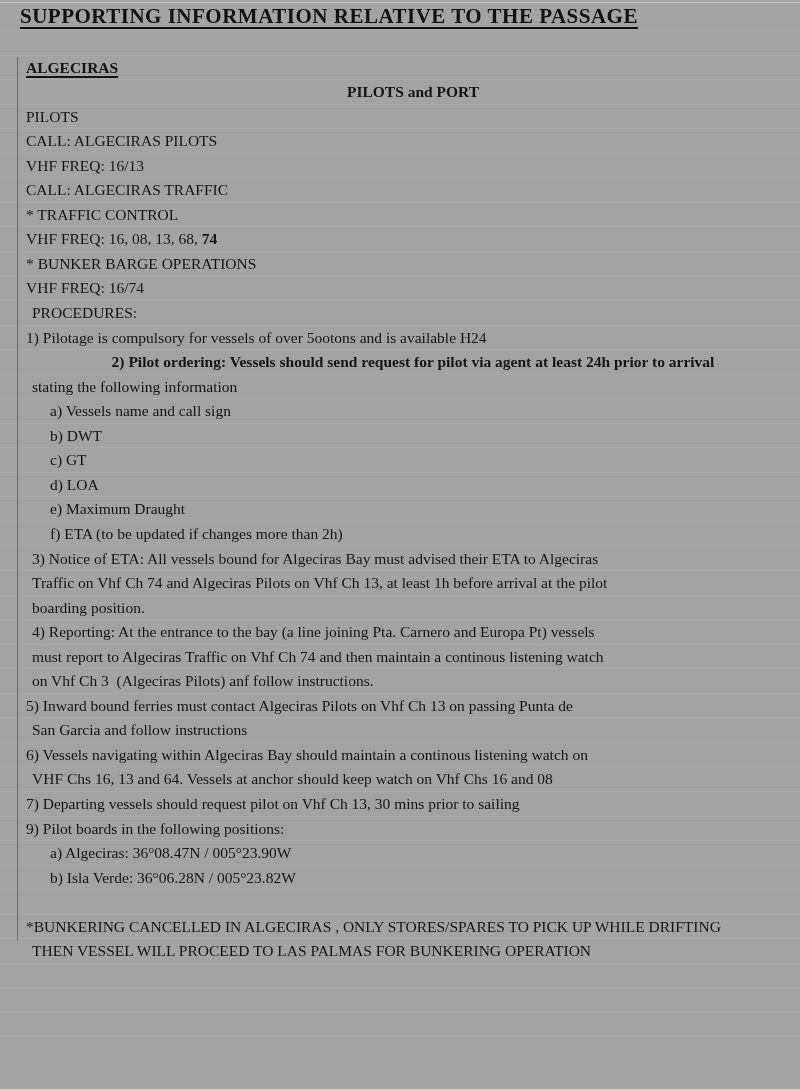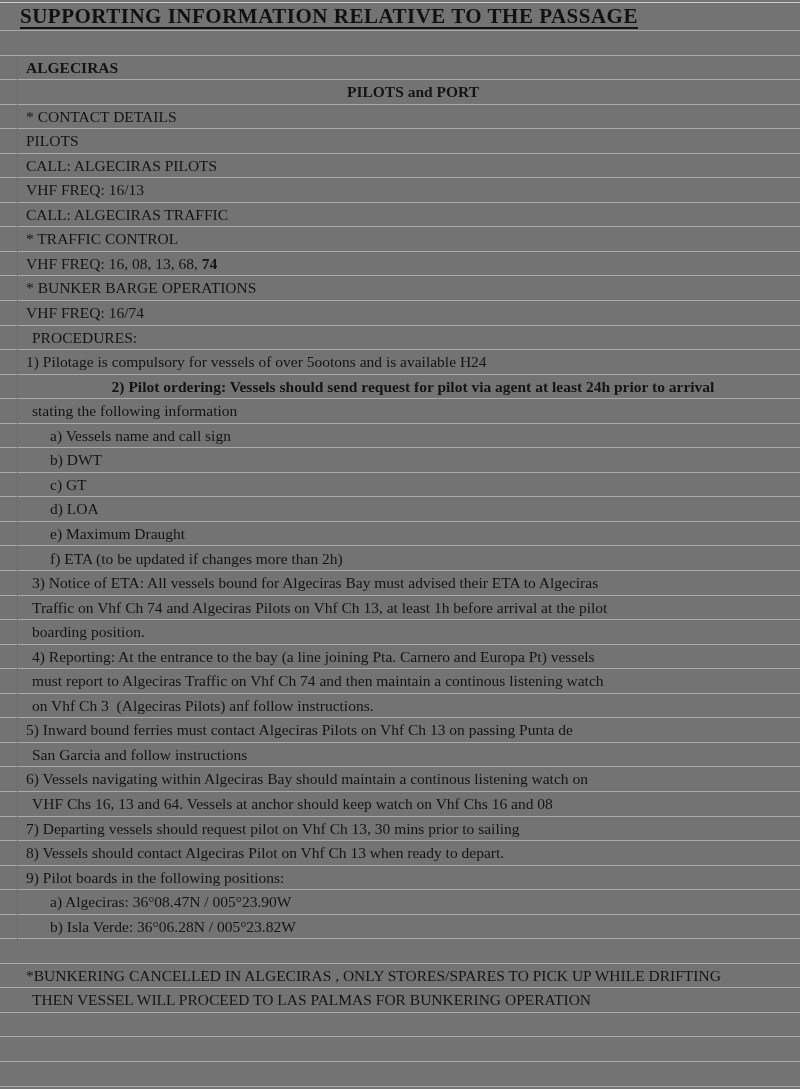--- a/index.html
+++ b/index.html
@@ -5,21 +5,21 @@
   html, body {
     margin: 0;
     padding: 0;
     background: #ffffff;
   }
   .page {
     position: relative;
     width: 800px;
     height: 1089px;
     overflow: hidden;
-    background: #737373;
+    background: #a3a3a3;
     color: #141414;
     font-family: "Liberation Serif", serif;
   }
   .title-row {
     height: 29px;
     margin-top: 2px;
     border-top: 1px solid #cccccc;
     border-bottom: 1px solid #a9a9a9;
     box-sizing: border-box;
     display: flex;
@@ -48,20 +48,21 @@
     font-size: 15.5px;
     overflow: visible;
   }
   .row .cell-text { display: inline-block; line-height: 1; }
   .ind1 { padding-left: 26px; }
   .ind2 { padding-left: 50px; }
   .ind3 { padding-left: 32px; }
   .bold { font-weight: bold; justify-content: center; }
   .bold-underline { font-weight: bold; }
   .bold-underline .cell-text {
+    text-decoration: underline;
     text-decoration-thickness: 2px;
     text-underline-offset: 3px;
     padding-right: 6px;
   }
   .cell-text b { font-weight: bold; }
   .v-line {
     position: absolute;
     left: 17px;
     top: 57px;
     width: 1px;
@@ -73,21 +74,20 @@
 <body>
 
 <div class="page">
   <div class="title-row">
     <span class="doc-title">SUPPORTING INFORMATION RELATIVE TO THE PASSAGE</span>
   </div>
   <div class="rows" id="rows">
       <div class="row"></div>
       <div class="row bold-underline ind1"><span class="cell-text">ALGECIRAS</span></div>
       <div class="row bold ind1"><span class="cell-text">PILOTS and PORT</span></div>
-      <div class="row ind1"><span class="cell-text">* CONTACT DETAILS</span></div>
       <div class="row ind1"><span class="cell-text">PILOTS</span></div>
       <div class="row ind1"><span class="cell-text">CALL: ALGECIRAS PILOTS</span></div>
       <div class="row ind1"><span class="cell-text">VHF FREQ: 16/13</span></div>
       <div class="row ind1"><span class="cell-text">CALL: ALGECIRAS TRAFFIC</span></div>
       <div class="row ind1"><span class="cell-text">* TRAFFIC CONTROL</span></div>
       <div class="row ind1"><span class="cell-text">VHF FREQ: 16, 08, 13, 68, <b>74</b></span></div>
       <div class="row ind1"><span class="cell-text">* BUNKER BARGE OPERATIONS</span></div>
       <div class="row ind1"><span class="cell-text">VHF FREQ: 16/74</span></div>
       <div class="row"><span class="cell-text">PROCEDURES:</span></div>
       <div class="row ind1"><span class="cell-text">1) Pilotage is compulsory for vessels of over 5ootons and is available H24</span></div>
@@ -103,21 +103,20 @@
       <div class="row"><span class="cell-text">Traffic on Vhf Ch 74 and Algeciras Pilots on Vhf Ch 13, at least 1h before arrival at the pilot</span></div>
       <div class="row"><span class="cell-text">boarding position.</span></div>
       <div class="row"><span class="cell-text">4) Reporting: At the entrance to the bay (a line joining Pta. Carnero and Europa Pt) vessels</span></div>
       <div class="row"><span class="cell-text">must report to Algeciras Traffic on Vhf Ch 74 and then maintain a continous listening watch</span></div>
       <div class="row"><span class="cell-text">on Vhf Ch 3  (Algeciras Pilots) anf follow instructions.</span></div>
       <div class="row ind1"><span class="cell-text">5) Inward bound ferries must contact Algeciras Pilots on Vhf Ch 13 on passing Punta de</span></div>
       <div class="row"><span class="cell-text">San Garcia and follow instructions</span></div>
       <div class="row ind1"><span class="cell-text">6) Vessels navigating within Algeciras Bay should maintain a continous listening watch on</span></div>
       <div class="row"><span class="cell-text">VHF Chs 16, 13 and 64. Vessels at anchor should keep watch on Vhf Chs 16 and 08</span></div>
       <div class="row ind1"><span class="cell-text">7) Departing vessels should request pilot on Vhf Ch 13, 30 mins prior to sailing</span></div>
-      <div class="row ind1"><span class="cell-text">8) Vessels should contact Algeciras Pilot on Vhf Ch 13 when ready to depart.</span></div>
       <div class="row ind1"><span class="cell-text">9) Pilot boards in the following positions:</span></div>
       <div class="row ind2"><span class="cell-text">a) Algeciras: 36°08.47N / 005°23.90W</span></div>
       <div class="row ind2"><span class="cell-text">b) Isla Verde: 36°06.28N / 005°23.82W</span></div>
       <div class="row"></div>
       <div class="row ind1"><span class="cell-text">*BUNKERING CANCELLED IN ALGECIRAS , ONLY STORES/SPARES TO PICK UP WHILE DRIFTING</span></div>
       <div class="row ind3"><span class="cell-text">THEN VESSEL WILL PROCEED TO LAS PALMAS FOR BUNKERING OPERATION</span></div>
       <div class="row"></div>
       <div class="row"></div>
       <div class="row"></div>
     </div>

